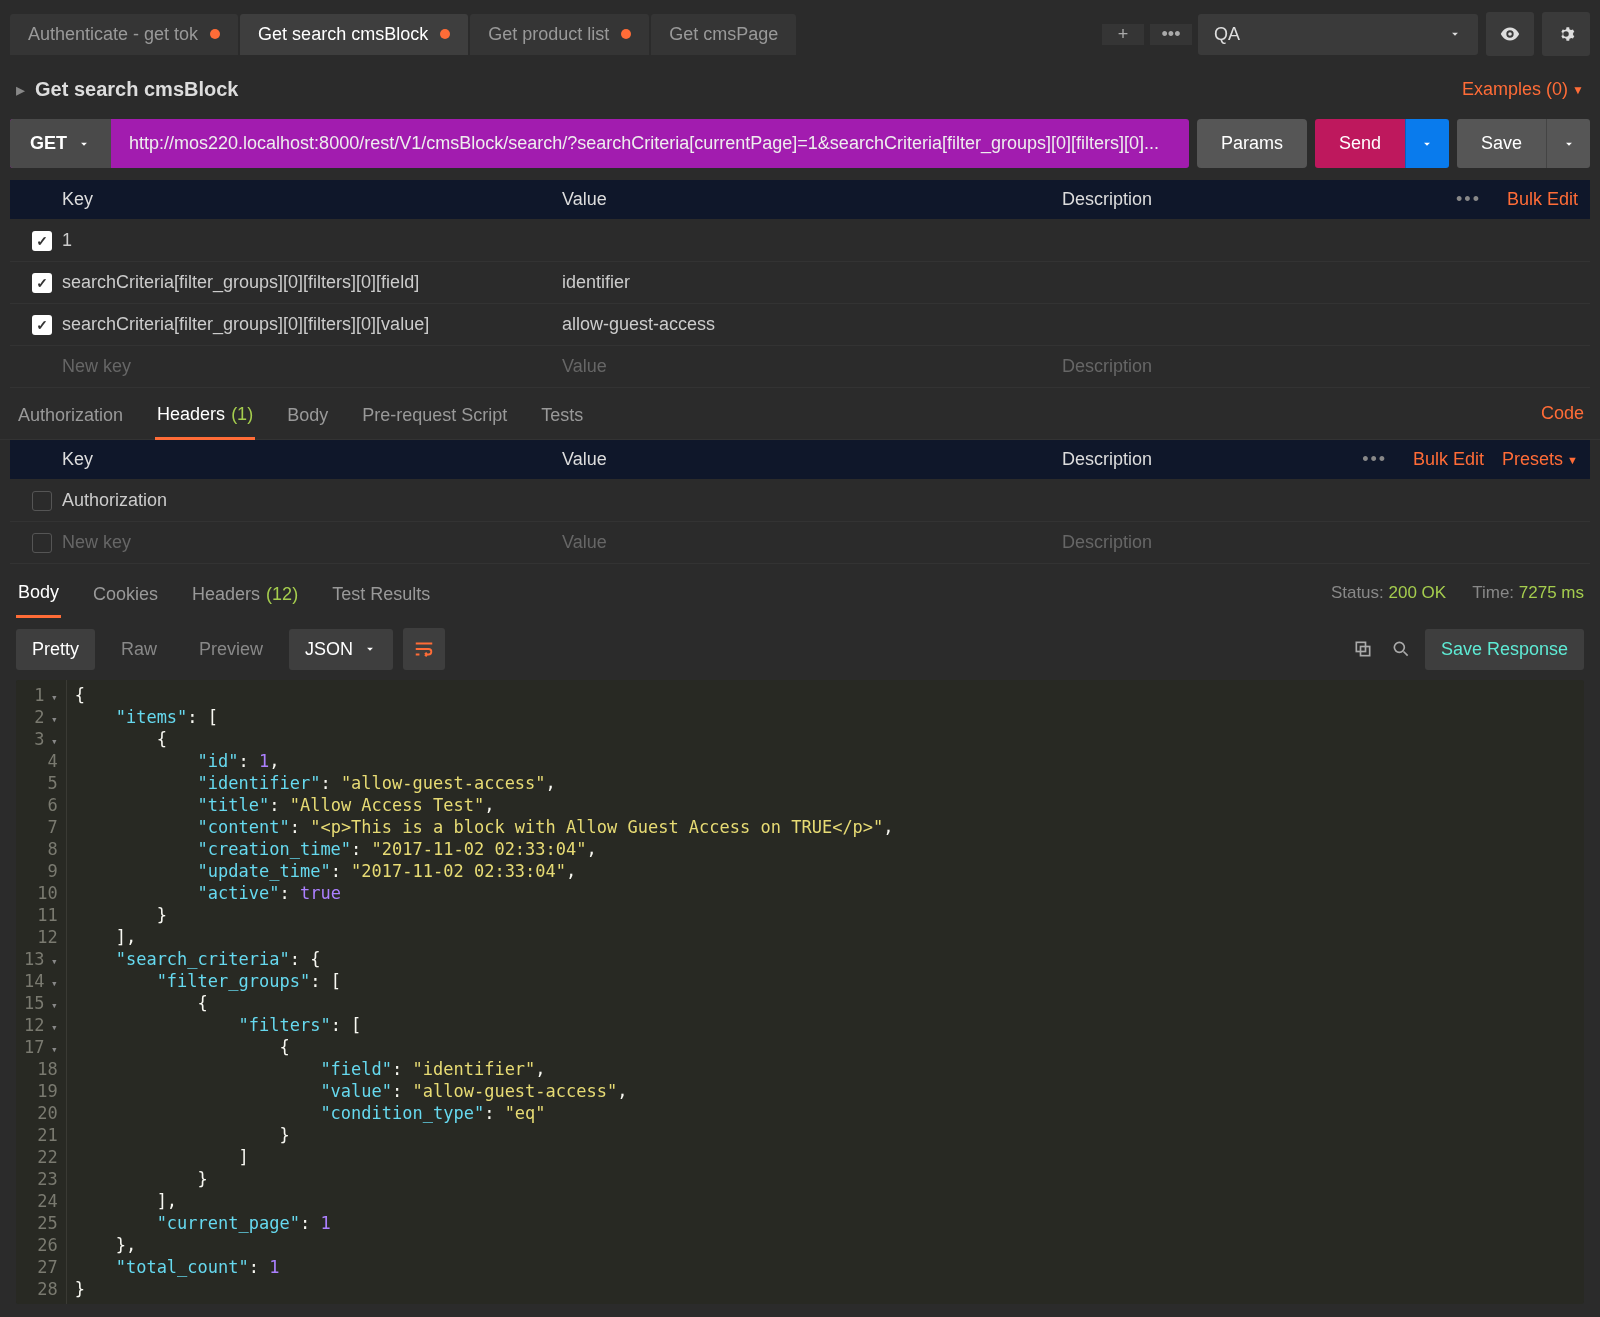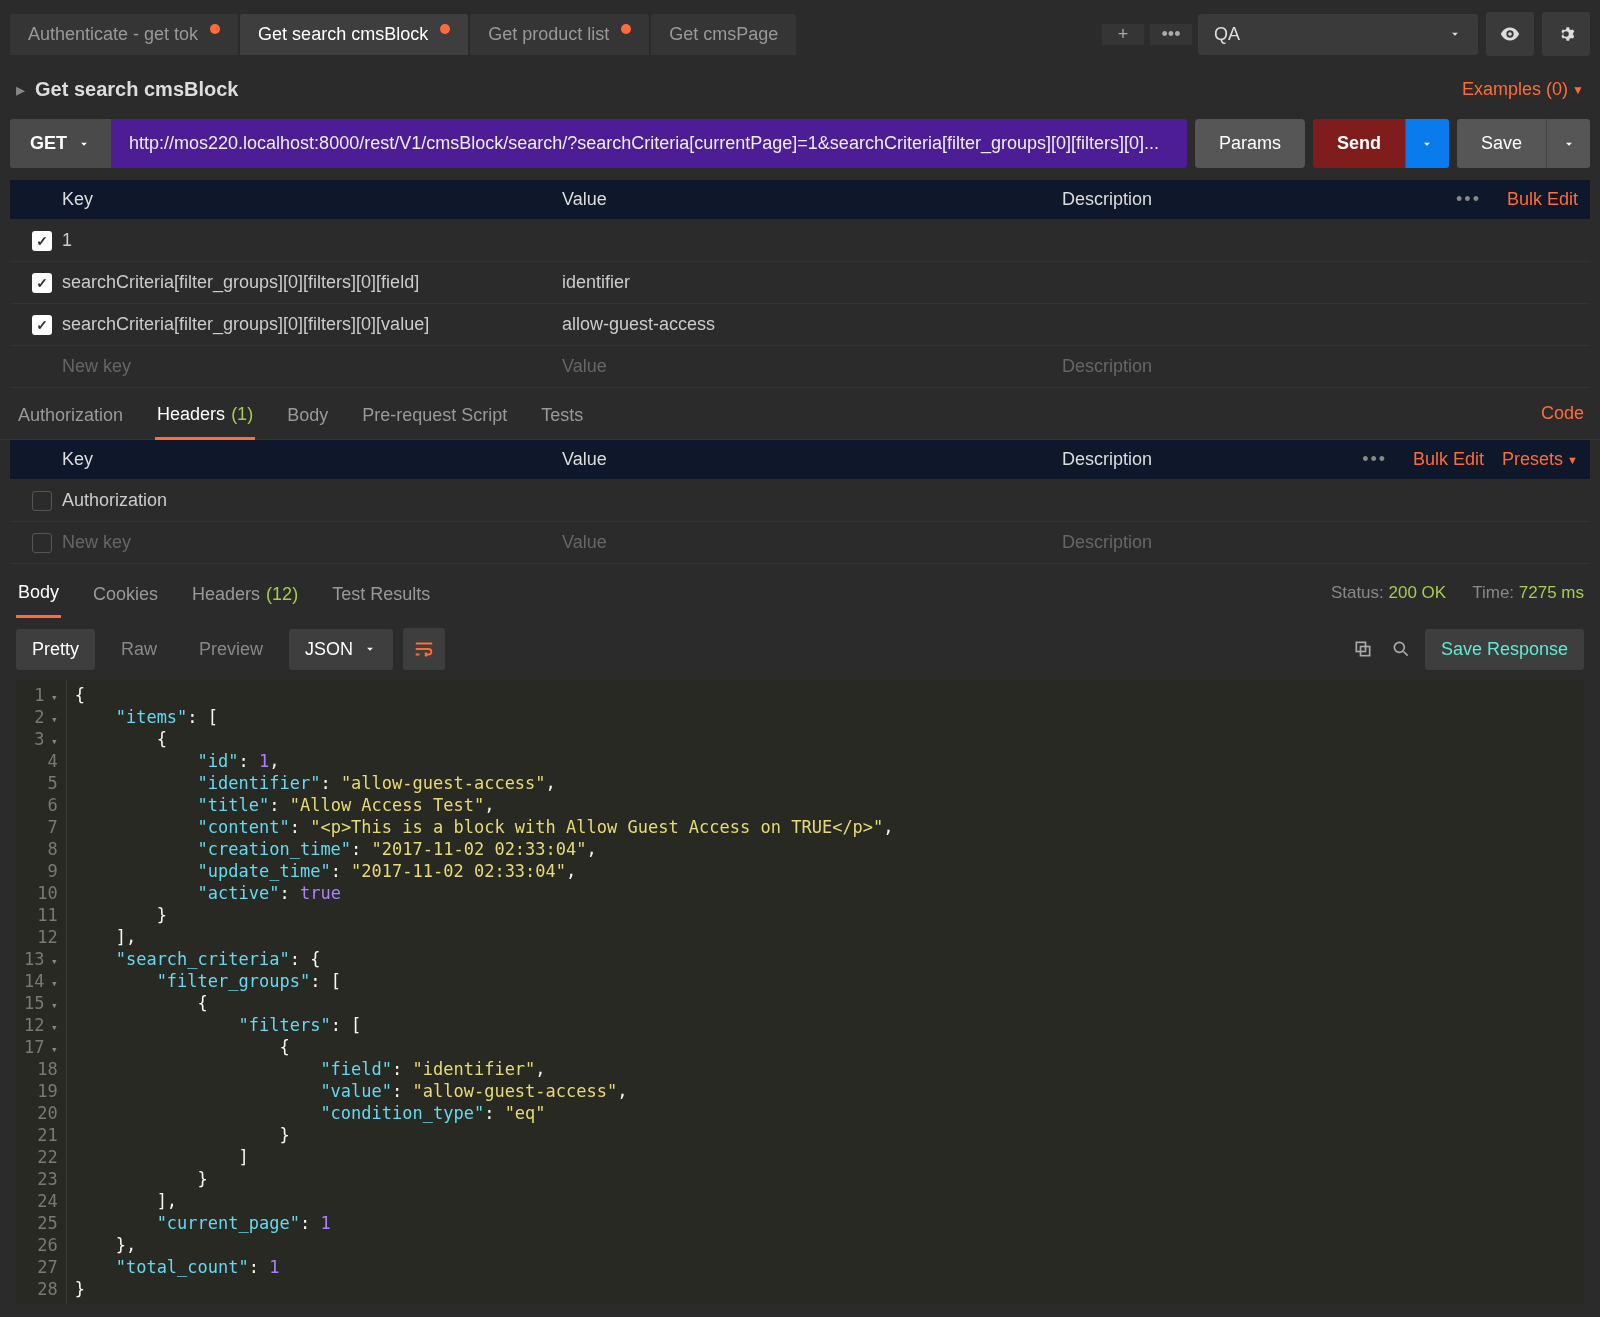--- a/index.html
+++ b/index.html
@@ -19,20 +19,21 @@
   gap: 6px;
   background: #2b2b2b;
 }
 .tabs-row {
   display: flex;
   flex: 1;
   gap: 2px;
 }
 .tab {
   display: flex;
+  align-items: center;
   gap: 12px;
   padding: 10px 18px;
   background: #353535;
   color: #999;
   cursor: pointer;
   border-radius: 3px 3px 0 0;
   white-space: nowrap;
 }
 .tab.active {
   background: #3e3e3e;
@@ -102,21 +103,21 @@
 }
 .req-row {
   display: flex;
   gap: 8px;
   padding: 8px 10px;
   align-items: stretch;
 }
 .method-url {
   display: flex;
   flex: 1;
-  background: #4c1d95;
+  background: #a21caf;
   border-radius: 3px;
   overflow: hidden;
 }
 .method-select {
   background: #4a4a4a;
   padding: 14px 20px;
   display: flex;
   align-items: center;
   gap: 10px;
   font-weight: 600;
@@ -136,22 +137,22 @@
   display: flex;
   align-items: center;
   justify-content: center;
   padding: 0 24px;
   background: #565656;
   color: #fff;
   border-radius: 4px;
   cursor: pointer;
 }
 .btn-send {
-  background: #7f1d1d;
-  font-weight: 700;
+  background: #be185d;
+  font-weight: 400;
   border-radius: 3px 0 0 3px;
 }
 .btn-send-chevron {
   background: #097bed;
   width: 44px;
   border-radius: 0 3px 3px 0;
   border-left: 1px solid rgba(0,0,0,0.2);
   display: flex;
   align-items: center;
   justify-content: center;

